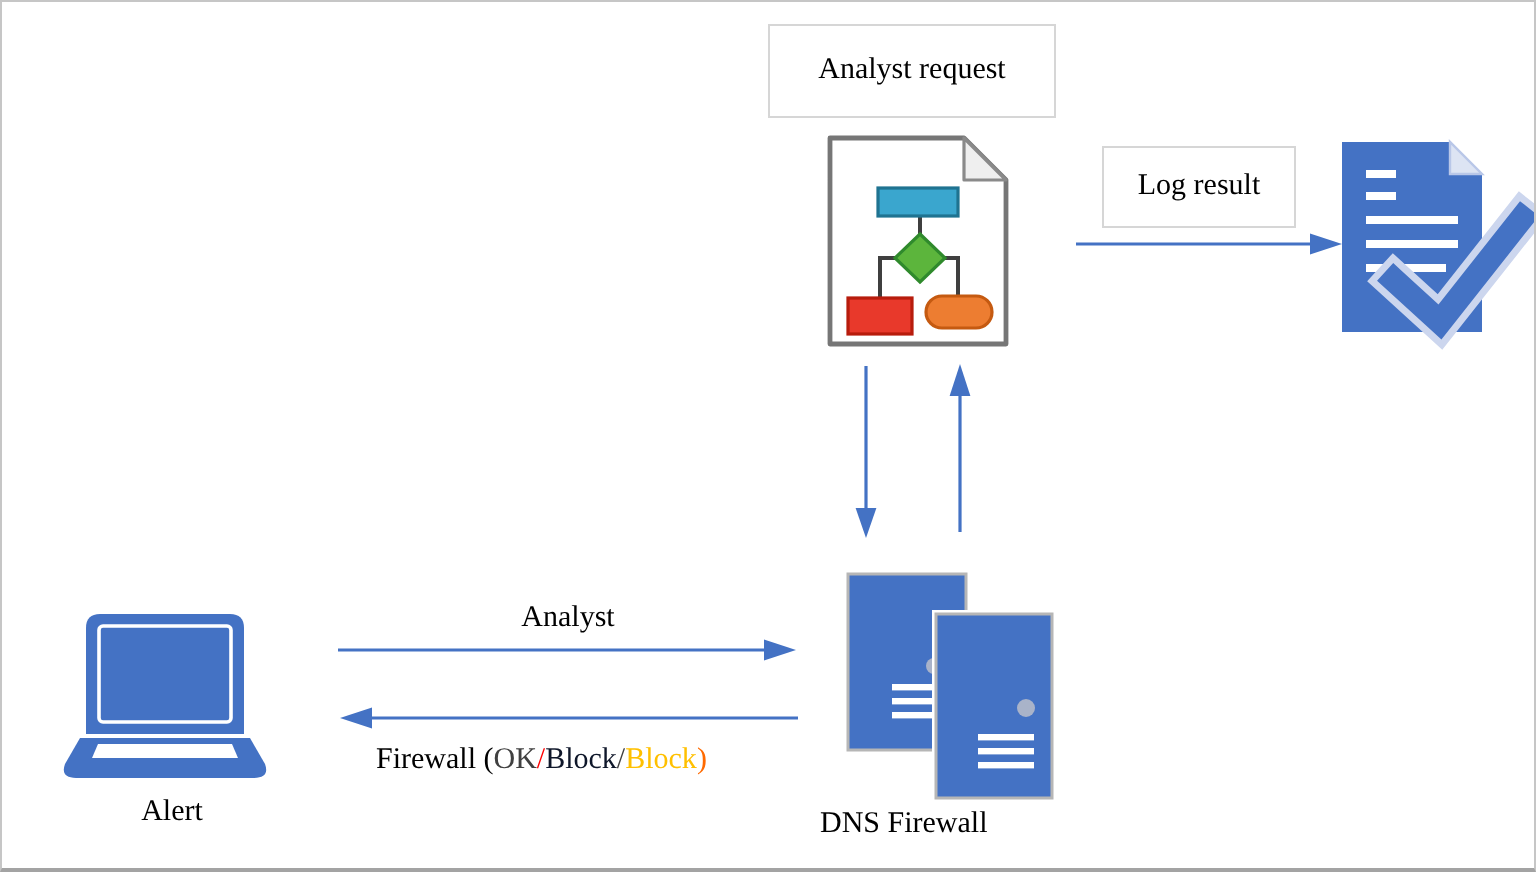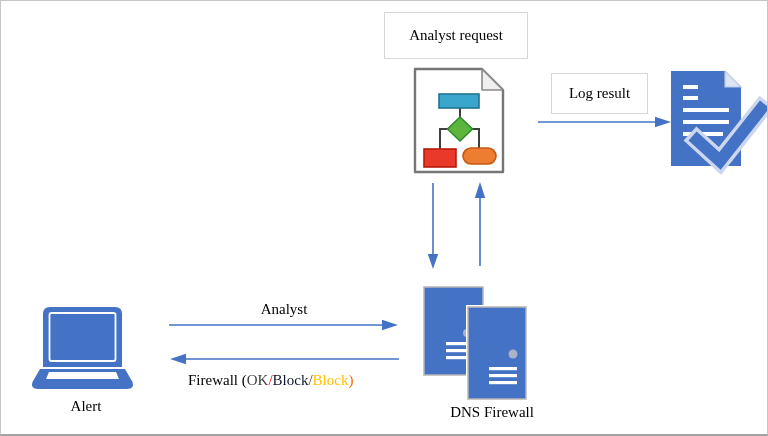--- a/index.html
+++ b/index.html
@@ -12,21 +12,21 @@
   .box{
     position:absolute;box-sizing:border-box;border:1px solid #d6d6d6;background:#fff;
     display:flex;align-items:center;justify-content:center;font-size:15px;
   }
   .box-analyst{left:383px;top:11px;width:144px;height:47px;}
   .box-logresult{left:550px;top:72px;width:97px;height:41px;}
   .label{position:absolute;font-size:15px;white-space:nowrap;}
   .label-request{left:218px;top:300px;width:130px;text-align:center;}
   .label-response{left:187px;top:371px;}
   .label-user{left:35px;top:397px;width:100px;text-align:center;}
-  .label-dns{left:430px;top:403px;width:122px;text-align:center;}
+  .label-dns{left:409px;top:403px;width:122px;text-align:left;}
   .c-ok{color:#404040;}
   .c-slash1{color:#FF0000;}
   .c-block{color:#0f172a;}
   .c-slash2{color:#3f3f3f;}
   .c-alert{color:#FFC000;}
   .c-paren{color:#FF6A00;}
   .icon{position:absolute;}
 </style>
 </head>
 <body>

